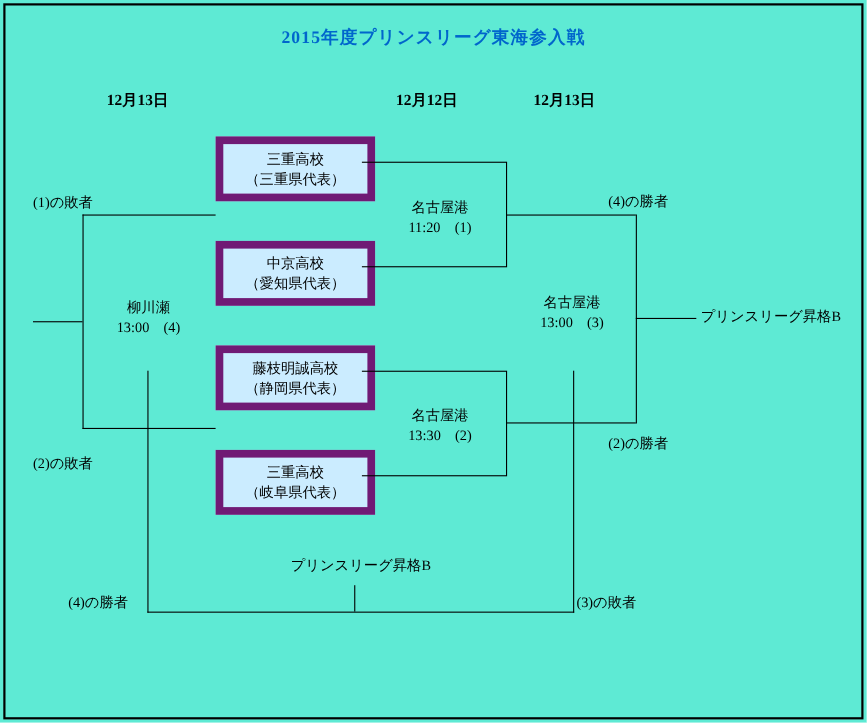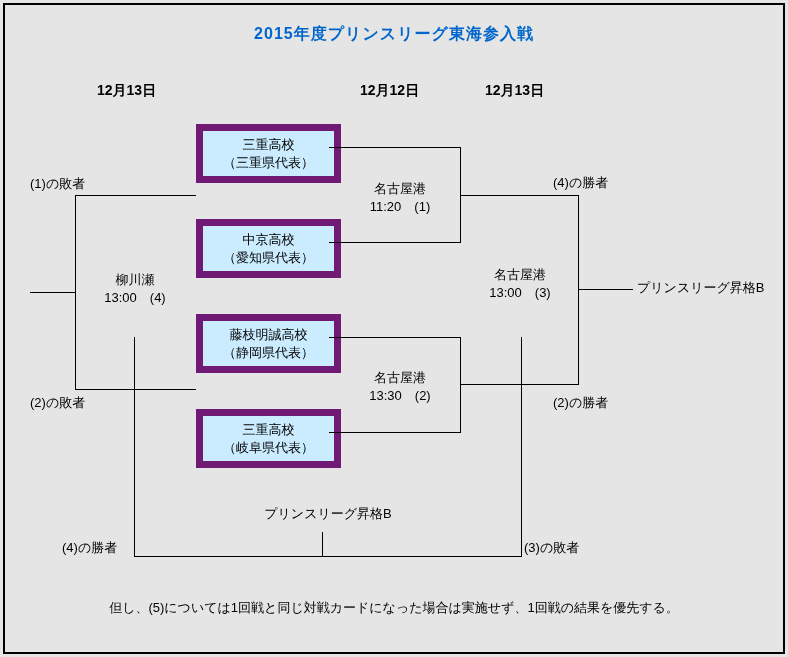--- a/index.html
+++ b/index.html
@@ -1,18 +1,18 @@
 <!DOCTYPE html>
 <html><head>
 <meta charset="utf-8">
 <style>
   html,body{margin:0;padding:0;background:#fff;}
   .canvas{
-    position:relative;width:788px;height:657px;background:#e5e5e5;
-    font-family:Liberation Sans, sans-serif;color:#000;
+    position:relative;width:788px;height:657px;background:#5eead4;
+    font-family:Liberation Serif, serif;color:#000;
     overflow:hidden;
   }
   .frame{position:absolute;left:3px;top:3px;width:778px;height:647px;border:2px solid #000;}
   .title{
     position:absolute;left:0;top:24px;width:788px;text-align:center;
     font-size:16px;font-weight:bold;color:#0066CC;letter-spacing:1px;
   }
   .date{position:absolute;top:82px;font-size:14px;font-weight:bold;white-space:nowrap;}
   .team{
     position:absolute;left:196px;width:131px;height:45px;
@@ -70,21 +70,21 @@
   <div class="match" style="left:460px;top:266px">
     <div>名古屋港</div>
     <div>13:00　(3)</div>
   </div>
   <div class="match" style="left:75px;top:271px">
     <div>柳川瀬</div>
     <div>13:00　(4)</div>
   </div>
 
   <span class="lbl" style="left:30px;top:175px">(1)の敗者</span>
-  <span class="lbl" style="left:30px;top:394px">(2)の敗者</span>
+  <span class="lbl" style="left:30px;top:412px">(2)の敗者</span>
   <span class="lbl" style="left:553px;top:174px">(4)の勝者</span>
   <span class="lbl" style="left:553px;top:394px">(2)の勝者</span>
   <span class="lbl" style="left:62px;top:539px">(4)の勝者</span>
   <span class="lbl" style="left:524px;top:539px">(3)の敗者</span>
   <span class="lbl" style="left:637px;top:279px">プリンスリーグ昇格B</span>
   <span class="lbl ctr" style="left:228px;top:505px;width:200px">プリンスリーグ昇格B</span>
 
   <div class="hline" style="left:329px;top:147px;width:131px"></div>
   <div class="hline" style="left:329px;top:242px;width:131px"></div>
   <div class="vline" style="left:460px;top:147px;height:96px"></div>
@@ -101,15 +101,14 @@
   <div class="hline" style="left:75px;top:195px;width:121px"></div>
   <div class="hline" style="left:75px;top:389px;width:121px"></div>
   <div class="vline" style="left:75px;top:195px;height:195px"></div>
   <div class="hline" style="left:30px;top:292px;width:45px"></div>
 
   <div class="vline" style="left:134px;top:337px;height:220px"></div>
   <div class="vline" style="left:521px;top:337px;height:220px"></div>
   <div class="hline" style="left:134px;top:556px;width:388px"></div>
   <div class="vline" style="left:322px;top:532px;height:24px"></div>
 
-  <div class="note">但し、(5)については1回戦と同じ対戦カードになった場合は実施せず、1回戦の結果を優先する。</div>
 
 </div>
 
 </body></html>

